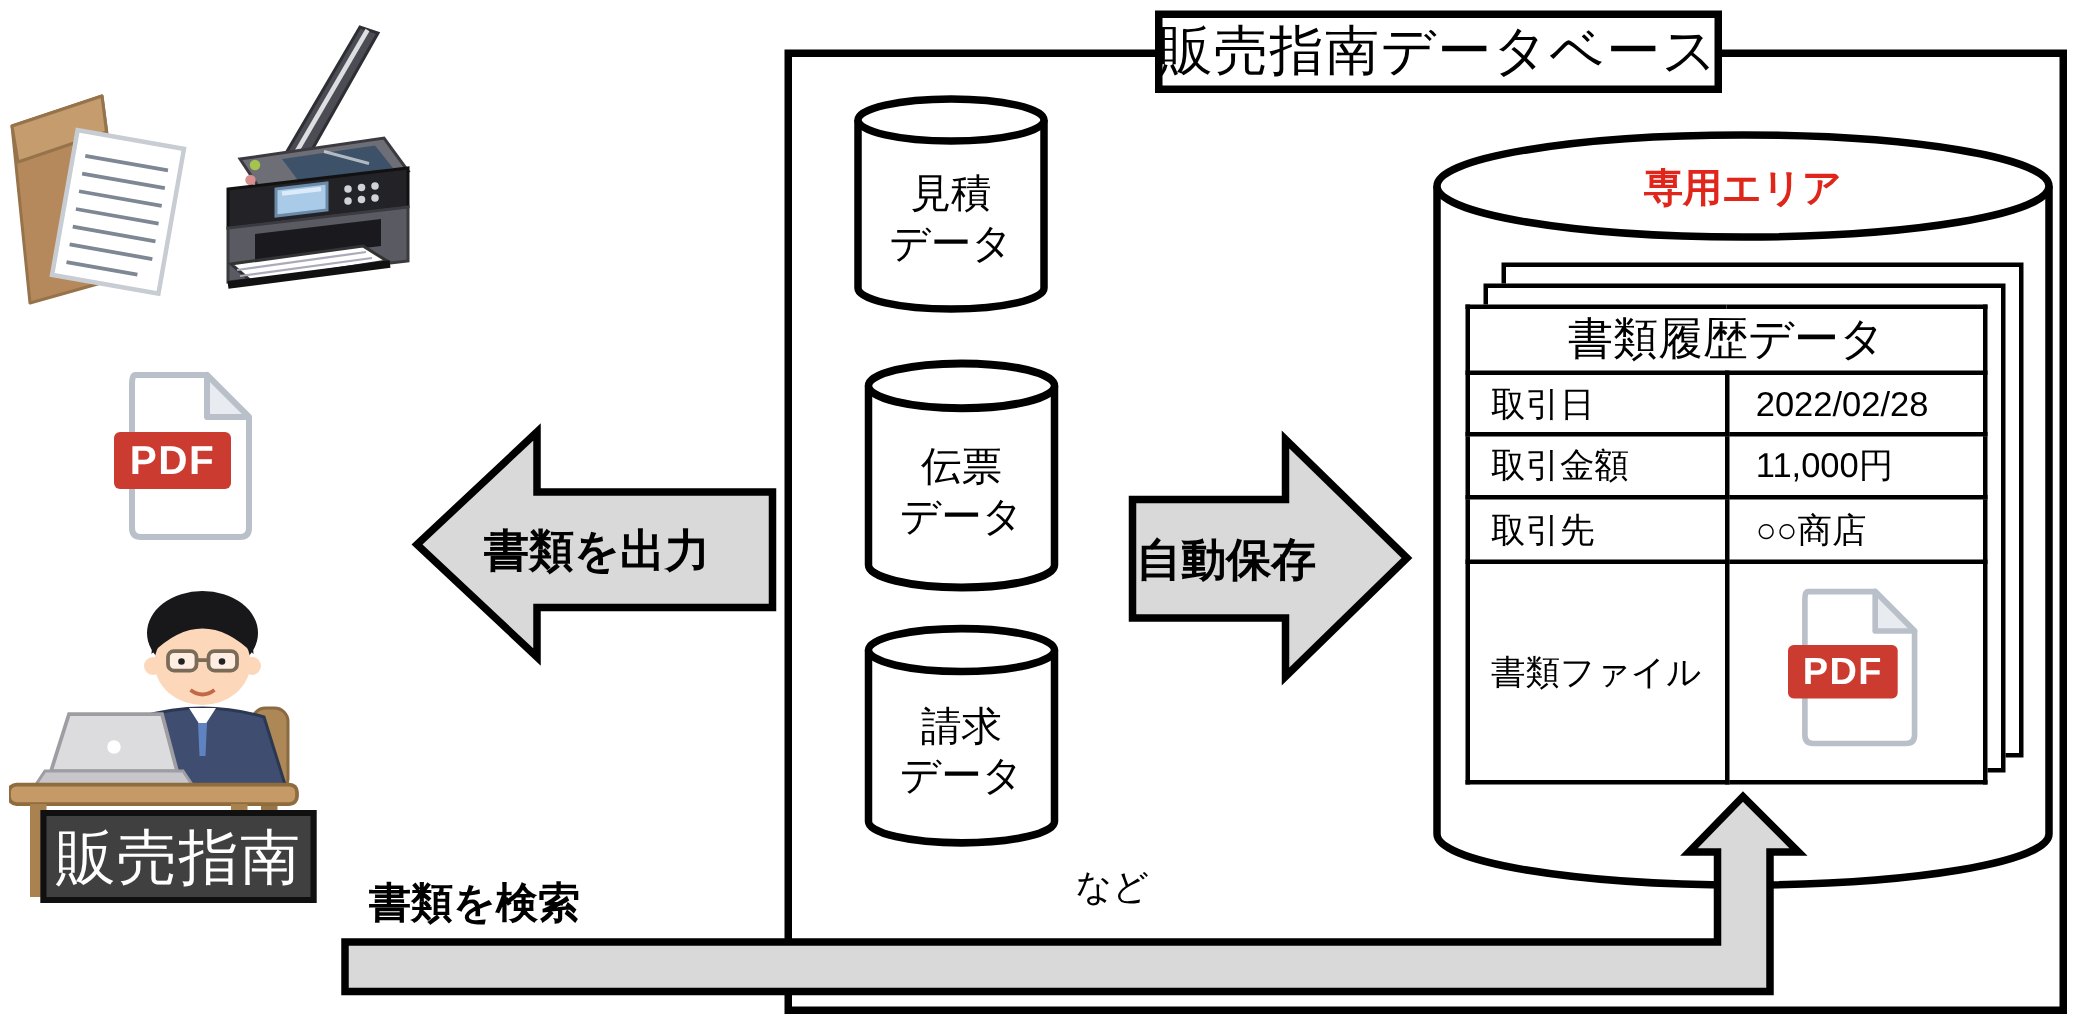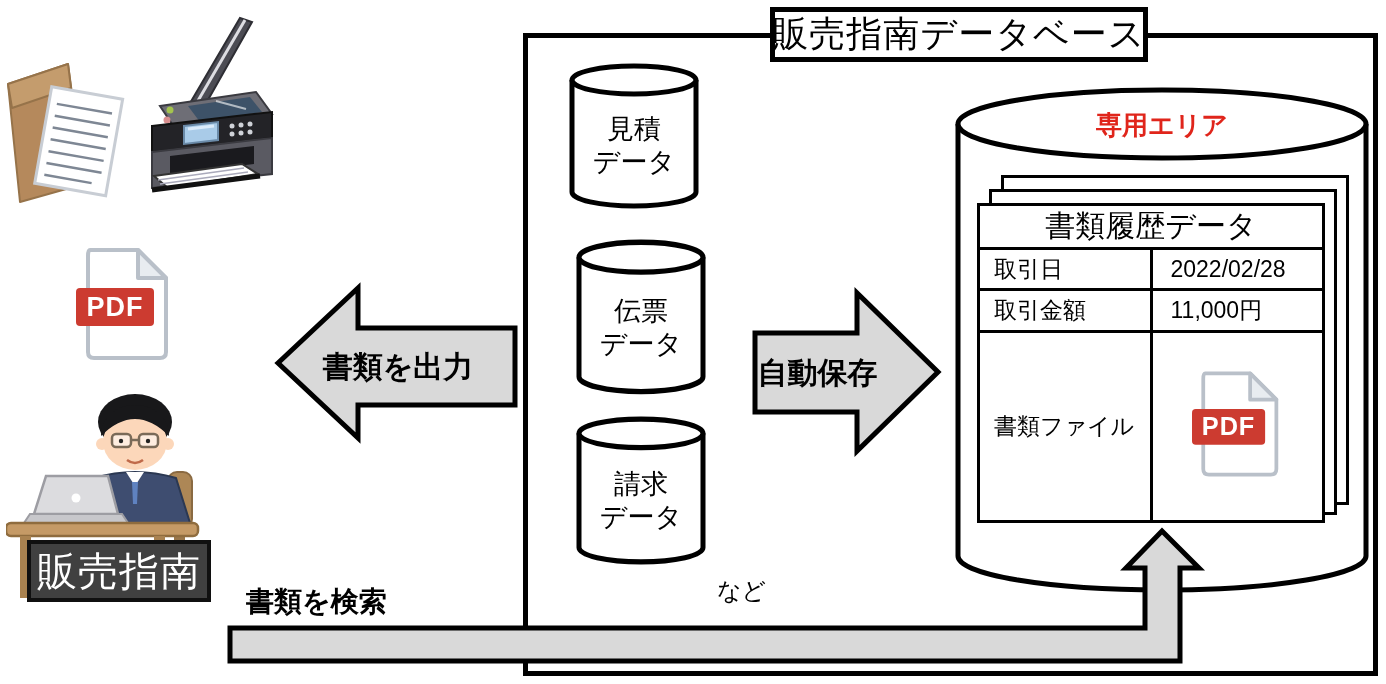--- a/index.html
+++ b/index.html
@@ -80,20 +80,24 @@
           <tr style="height:39px;">
         <td class="hdr" colspan="2">書類履歴データ</td>
       </tr>
       <tr style="height:41px;">
         <td>取引日</td>
         <td class="val" style="width:176px;margin-top:48px;">2022/02/28</td>
       </tr>
       <tr style="height:42px;">
         <td>取引金額</td>
         <td class="val">11,000円</td>
+      </tr>
+      <tr style="height:43px;">
+        <td>取引先</td>
+        <td class="val">○○商店</td>
       </tr>
       <tr>
         <td>書類ファイル</td>
         <td class="pdf-cell">
           <svg width="90" height="114" viewBox="0 0 96 116">
             <path d="M14,4 H62 L90,32 V106 Q90,112 84,112 H18 Q12,112 12,106 V10 Q12,4 14,4 Z" fill="#ffffff" stroke="#b9c0c9" stroke-width="4" stroke-linejoin="round"></path>
             <path d="M62,4 V32 H90 Z" fill="#e8ecf0" stroke="#b9c0c9" stroke-width="4" stroke-linejoin="round"></path>
             <rect x="0" y="42" width="78" height="38" rx="4" fill="#cc3b30"></rect>
             <text class="pdf-badge-text" x="39" y="70" text-anchor="middle" fill="#ffffff">PDF</text>
           </svg>

